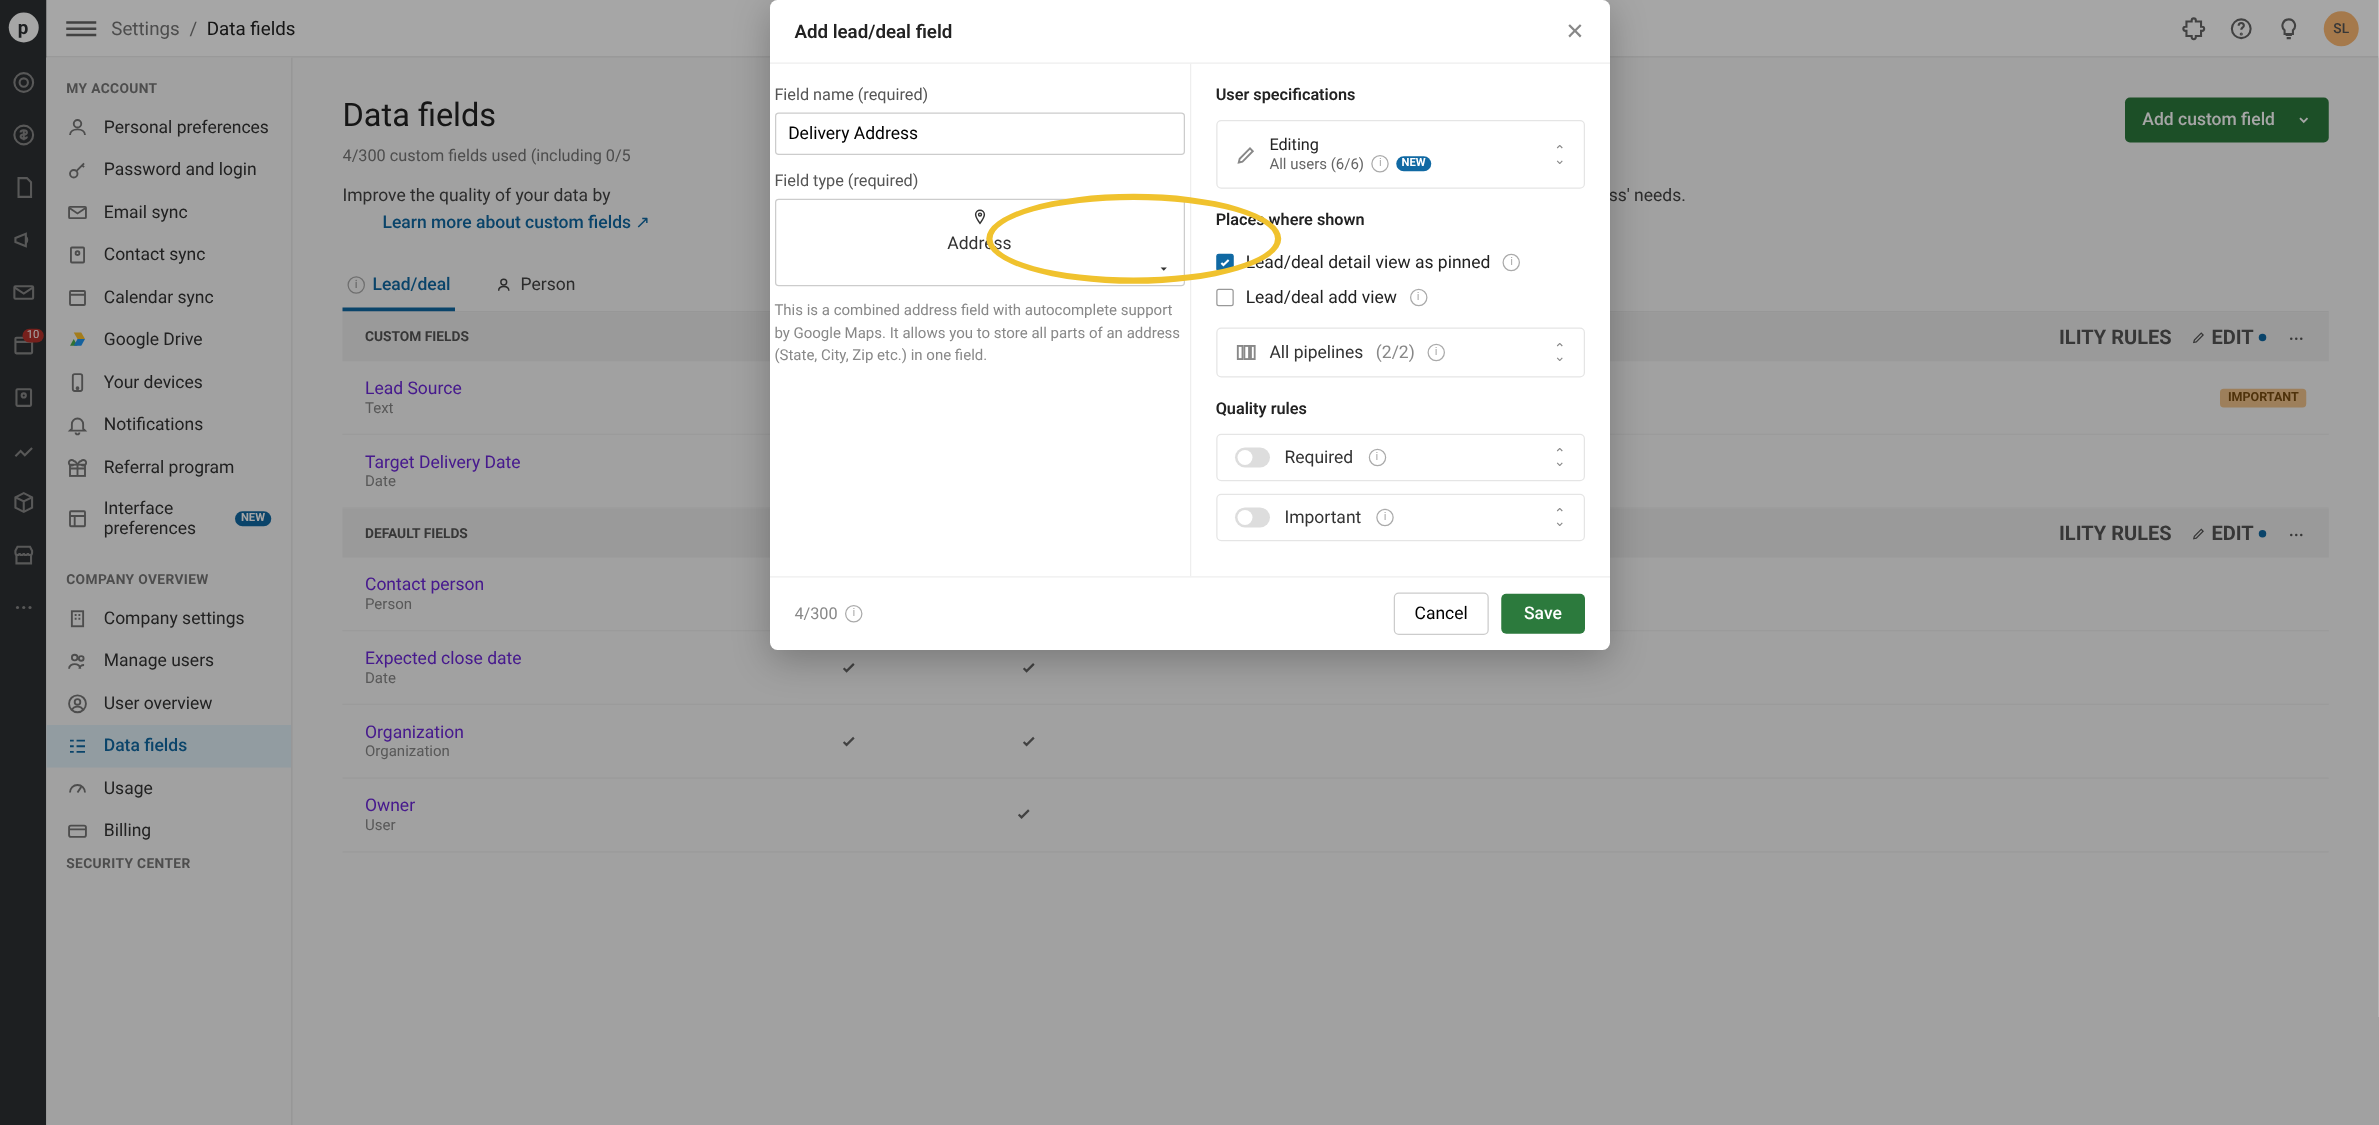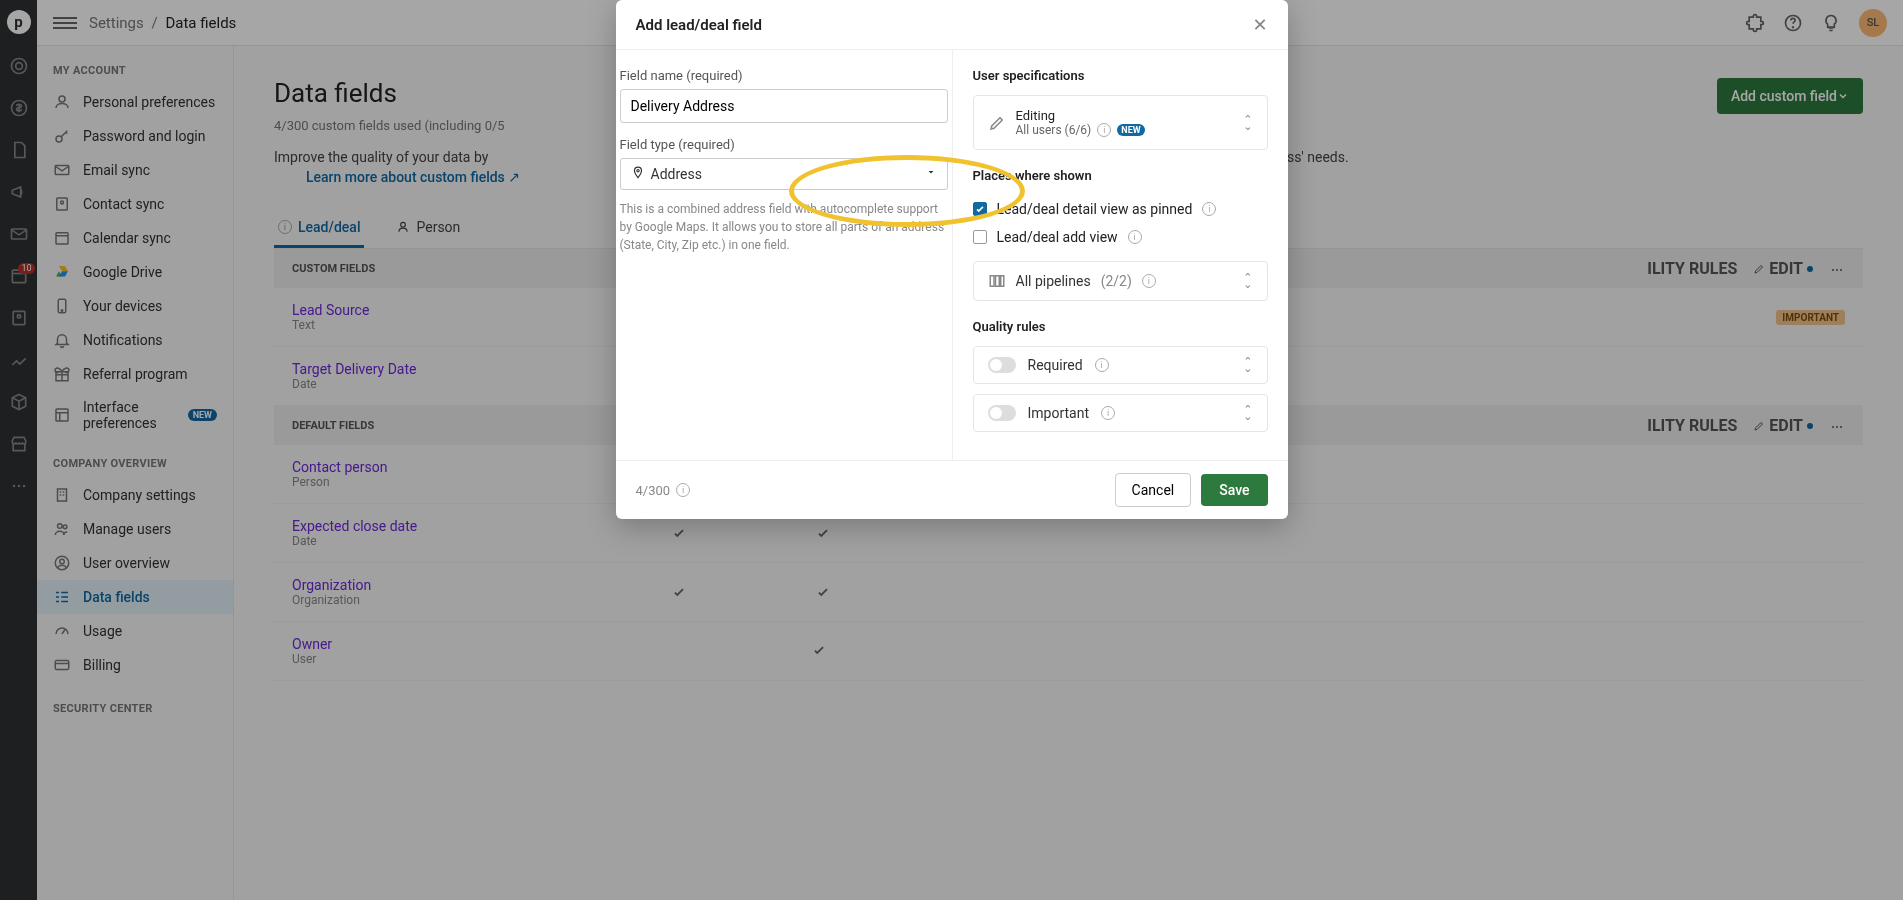--- a/index.html
+++ b/index.html
@@ -30,21 +30,21 @@
 .sidebar-icon { width:18px; height:18px; flex-shrink:0; color:#777; }
 .sidebar-item.active .sidebar-icon { color:#1069a3; }
 .new-pill { background:#1069a3; color:#fff; font-size:9px; font-weight:700; padding:1px 5px; border-radius:7px; margin-left:auto; }
 
 
 .main { position:absolute; left:234px; top:46px; right:0; bottom:0; padding:32px 40px; overflow:auto; }
 .page-title { font-size:26px; font-weight:400; color:#222; margin-bottom:10px; }
 .page-meta { color:#777; font-size:13px; margin-bottom:16px; }
 .page-desc { color:#444; font-size:14px; margin-bottom:4px; }
 .learn-link { color:#1069a3; font-size:14px; font-weight:500; cursor:pointer;margin-left:32px; }
-.add-btn { position:absolute; right:40px; top:32px; background:#2c7a3d; color:#fff; border:none; padding:10px 14px; font-size:14px; font-weight:500; border-radius:4px; display:flex; align-items:center; gap:0; cursor:pointer; }
+.add-btn { position:absolute; right:40px; top:32px; background:#2c7a3d; color:#fff; border:none; padding:10px 14px; font-size:14px; font-weight:500; border-radius:4px; display:flex; align-items:center; gap:17px; cursor:pointer; }
 .tabs { margin-top:24px; border-bottom:1px solid #e5e5e5; display:flex; gap:28px; }
 .tab { padding:10px 4px; color:#444; font-size:14px; cursor:pointer; display:flex; align-items:center; gap:6px; border-bottom:3px solid transparent; }
 .tab.active { color:#1069a3; border-bottom-color:#1069a3; font-weight:500; }
 
 .section-header { background:#ededed; padding:10px 18px; font-size:11px; font-weight:700; color:#555; display:flex; align-items:center; }
 .section-header .right { margin-left:auto; display:flex; align-items:flex-end; gap:16px; font-size:16px; }
 .section-header .edit-link { color:#555; cursor:pointer; display:flex; align-items:center; gap:4px; }
 .blue-dot { width:6px; height:6px; background:#1069a3; border-radius:50%; display:inline-block; }
 .dots-icon { cursor:pointer; }
 .field-row { border-bottom:1px solid #eee; padding:14px 18px; display:flex; align-items:center; }
@@ -59,21 +59,21 @@
 .overlay { position:absolute; inset:0; background:rgba(0,0,0,.35); z-index:100; }
 .modal { position:absolute; left:50%; top:0; transform:translateX(-50%); width:672px; background:#fff; border-radius:6px; box-shadow:0 8px 30px rgba(0,0,0,.25); z-index:101; display:flex; flex-direction:column; }
 .modal-header { padding:14px 20px; border-bottom:1px solid #eee; display:flex; align-items:center; }
 .modal-title { font-size:15px; font-weight:600; color:#222; }
 .modal-close { margin-left:auto; color:#888; cursor:pointer; font-size:18px; }
 .modal-body { display:flex; }
 .modal-left { width:336px; padding:18px 4px; }
 .modal-right { width:336px; border-left:1px solid #eee; padding:18px 20px; }
 .field-label { font-size:13px; color:#555; margin-bottom:6px; }
 .text-input { width:100%; border:1px solid #ccc; border-radius:3px; padding:8px 10px; font-size:14px; }
-.select-box { width:100%; border:1px solid #ccc; border-radius:3px; padding:7px 10px; font-size:14px; display:flex; gap:6px; cursor:pointer; }
+.select-box { width:100%; border:1px solid #ccc; border-radius:3px; padding:7px 10px; font-size:14px; display:flex; align-items:center; gap:6px; cursor:pointer;flex-direction:column; }
 .help-text { font-size:12px; color:#888; margin-top:10px; line-height:1.5; }
 .right-section-title { font-size:13px; font-weight:600; color:#222; margin-bottom:12px; }
 .spec-card { border:1px solid #e5e5e5; border-radius:4px; padding:12px 14px; display:flex; align-items:center; gap:10px; margin-bottom:18px; }
 .spec-card .title { font-size:13px; color:#222; }
 .spec-card .sub { font-size:12px; color:#666; display:flex; align-items:center; gap:6px; }
 .expand-arrows { margin-left:auto; color:#888; font-size:11px; display:flex; flex-direction:column; line-height:7px; }
 .new-small { background:#1069a3; color:#fff; font-size:9px; font-weight:700; padding:1px 4px; border-radius:6px; }
 .checkbox-row { display:flex; align-items:center; gap:10px; padding:6px 0; font-size:14px; color:#222; }
 .checkbox { width:14px; height:14px; border:1px solid #999; border-radius:2px; display:flex; align-items:center; justify-content:center; }
 .checkbox.checked { background:#1069a3; border-color:#1069a3; color:#fff; }
@@ -343,21 +343,21 @@
   <div class="sidebar-item">
       <span class="sidebar-icon">
         <svg viewBox="0 0 24 24" fill="none" stroke="currentColor" stroke-width="2">
           <rect x="3" y="6" width="18" height="12" rx="2"></rect>
           <path d="M3 10h18"></path>
         </svg>
       </span>
       <span>Billing</span>
     </div>
 
-  <div class="sidebar-section" style="margin-top:20px;">SECURITY CENTER</div>
+  <div class="sidebar-section" style="margin-top:2px;">SECURITY CENTER</div>
 </div>
 
 <div class="main">
   <button class="add-btn">
     <span>Add custom field</span>
     <svg width="12" height="12" viewBox="0 0 24 24" fill="none" stroke="currentColor" stroke-width="3">
         <path d="M6 9l6 6 6-6"></path>
       </svg>
   </button>
   <h1 class="page-title">Data fields</h1>

